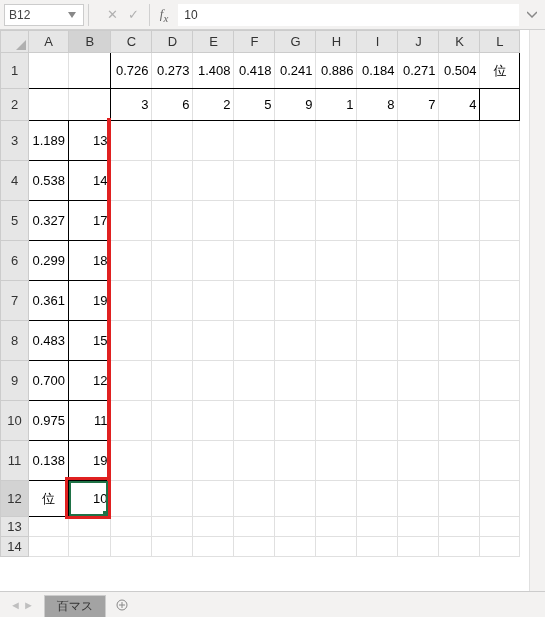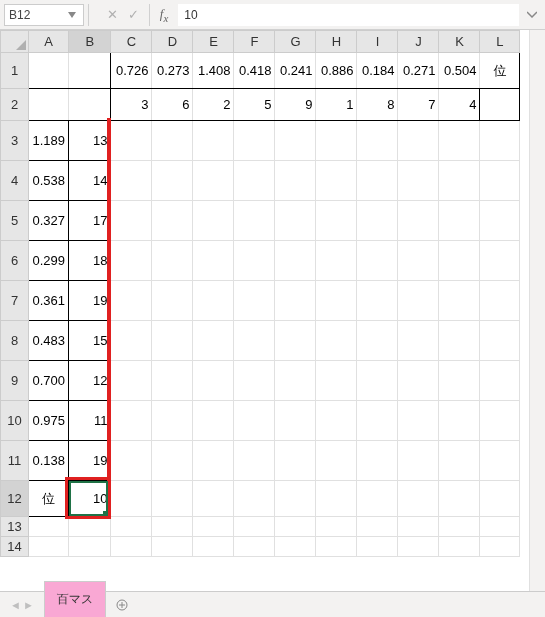--- a/index.html
+++ b/index.html
@@ -181,24 +181,24 @@
     gap: 2px;
     padding: 0 10px;
     color: #bfbfbf;
   }
   .nav-arrows span { cursor: default; font-size: 11px;}
   .tabs { display: flex; align-items: flex-end; height: 100%; }
   .tab {
     padding: 4px 12px;
     border: 1px solid #cccccc;
     border-bottom: none;
-    background: #f9a8d4;
+    background: #a3a3a3;
     margin-right: -1px;
     color: #333;
-    height: 36px;
+    height: 22px;
     display: flex; align-items: center;
   }
   .tab.active {
     background: #ffffff;
     border-bottom: 2px solid #1f7246;
     color: #1f7246;
     height: 24px;
   }
   .add-sheet {
     width: 22px; height: 22px;

